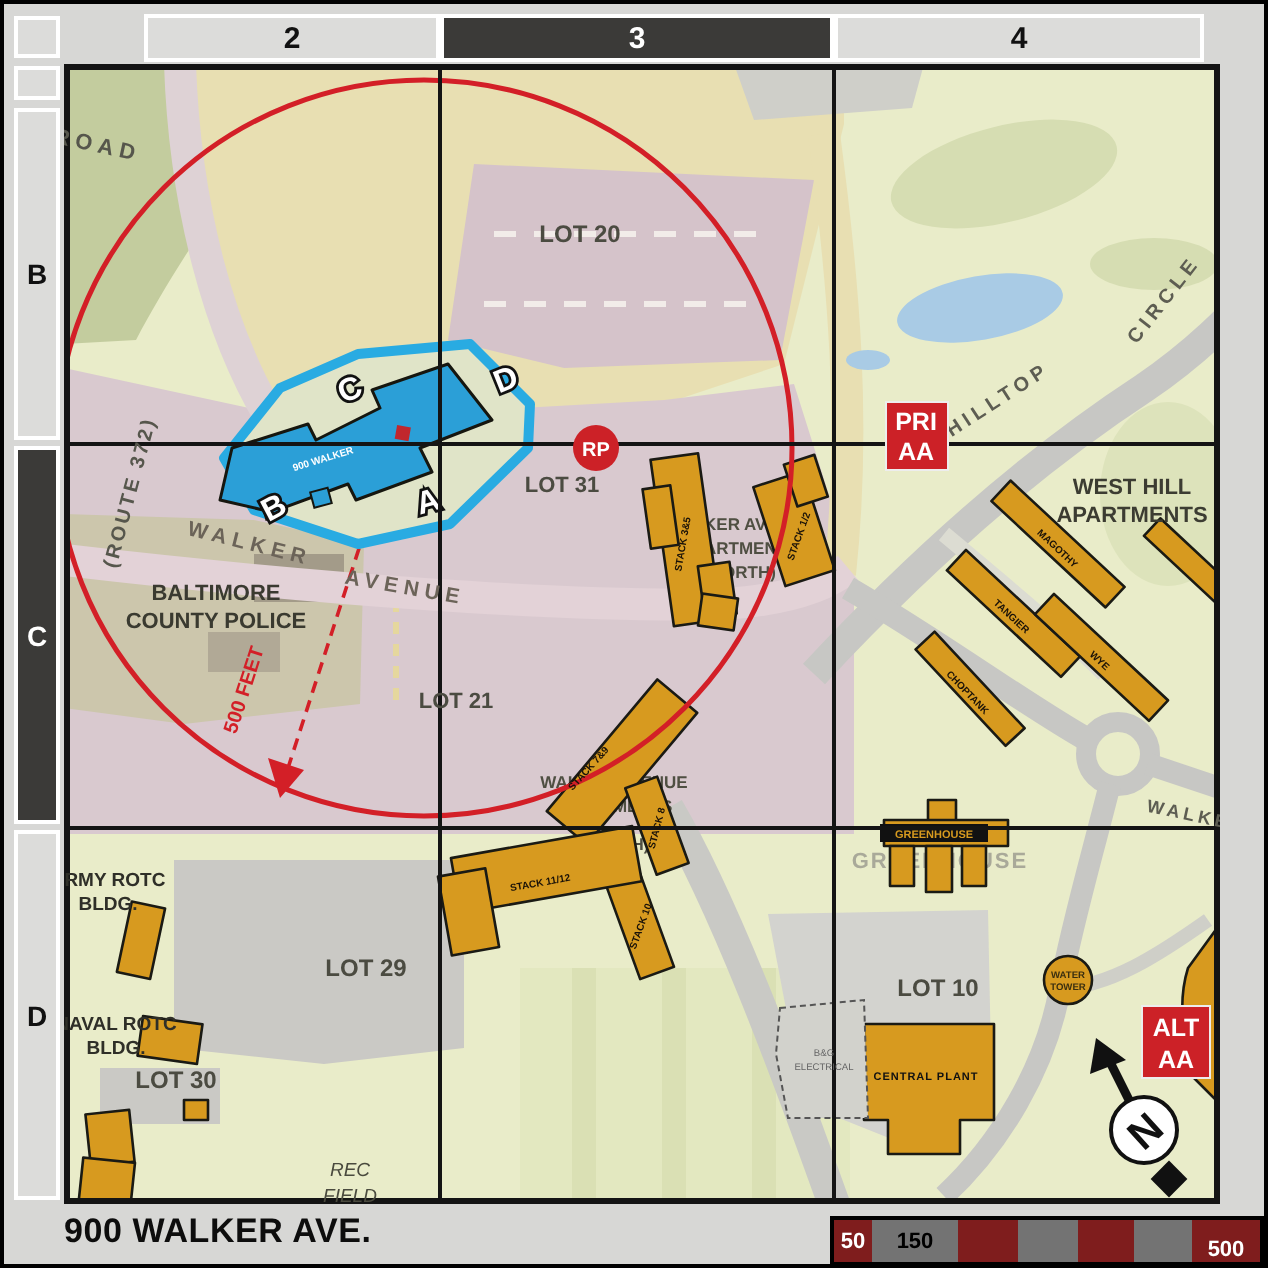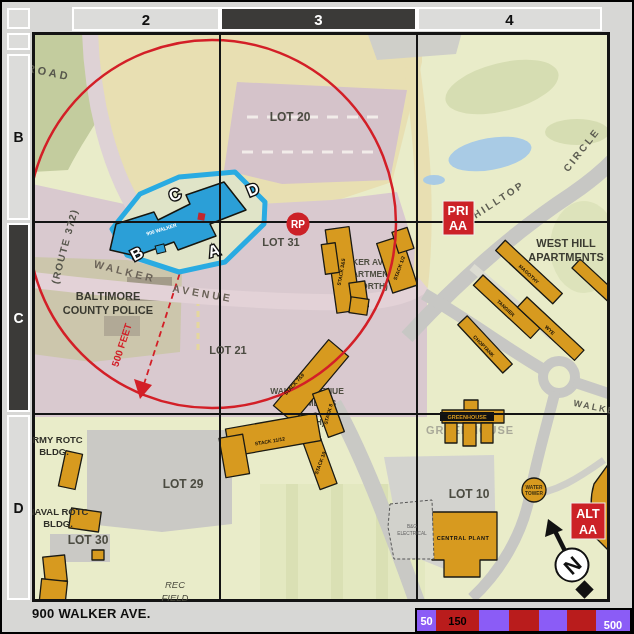--- a/index.html
+++ b/index.html
@@ -6,28 +6,28 @@
   body{width:634px;height:634px;position:relative;background:#d7d7d5;
        font-family:"Liberation Sans","DejaVu Sans",sans-serif;overflow:hidden;
        box-sizing:border-box;border:2px solid #000;}
   .hdr-box{position:absolute;box-sizing:border-box;border:2px solid #fff;
            background:#dcdcda;color:#111;display:flex;align-items:center;
            justify-content:center;font-weight:700;}
   .hdr-box.dark{background:#3b3a38;color:#fff;}
   .top-box{top:5px;height:24px;font-size:15px;}
   .side-box{left:5px;width:23px;font-size:14px;}
   #map-wrap{position:absolute;left:30px;top:30px;width:578px;height:570px;}
-  #footer-title{position:absolute;left:30px;top:604px;font-size:13px;
+  #footer-title{position:absolute;left:30px;top:604px;font-size:17px;
                 font-weight:800;letter-spacing:.3px;color:#0d0d0d;}
   #scalebar{position:absolute;left:413px;top:606px;height:25px;width:217px;
             box-sizing:border-box;border:2px solid #000;display:flex;
             font-size:11px;font-weight:700;}
   .seg{height:100%;display:flex;align-items:center;justify-content:center;}
-  .seg.b{background:#8b5cf6;color:#fff;}
-  .seg.w{background:#b91c1c;color:#000;}
+  .seg.b{background:#7f1d1d;color:#fff;}
+  .seg.w{background:#737373;color:#000;}
   svg text{text-anchor:middle;font-family:"Liberation Sans","DejaVu Sans",sans-serif;}
 </style>
 </head>
 <body>
 
 <div class="hdr-box" style="left:5px;top:6px;width:23px;height:21px;"></div>
 <div class="hdr-box side-box" style="top:31px;height:17px;"></div>
 
 <div class="hdr-box top-box" style="left:70px;width:148px;">
     <span>2</span>

